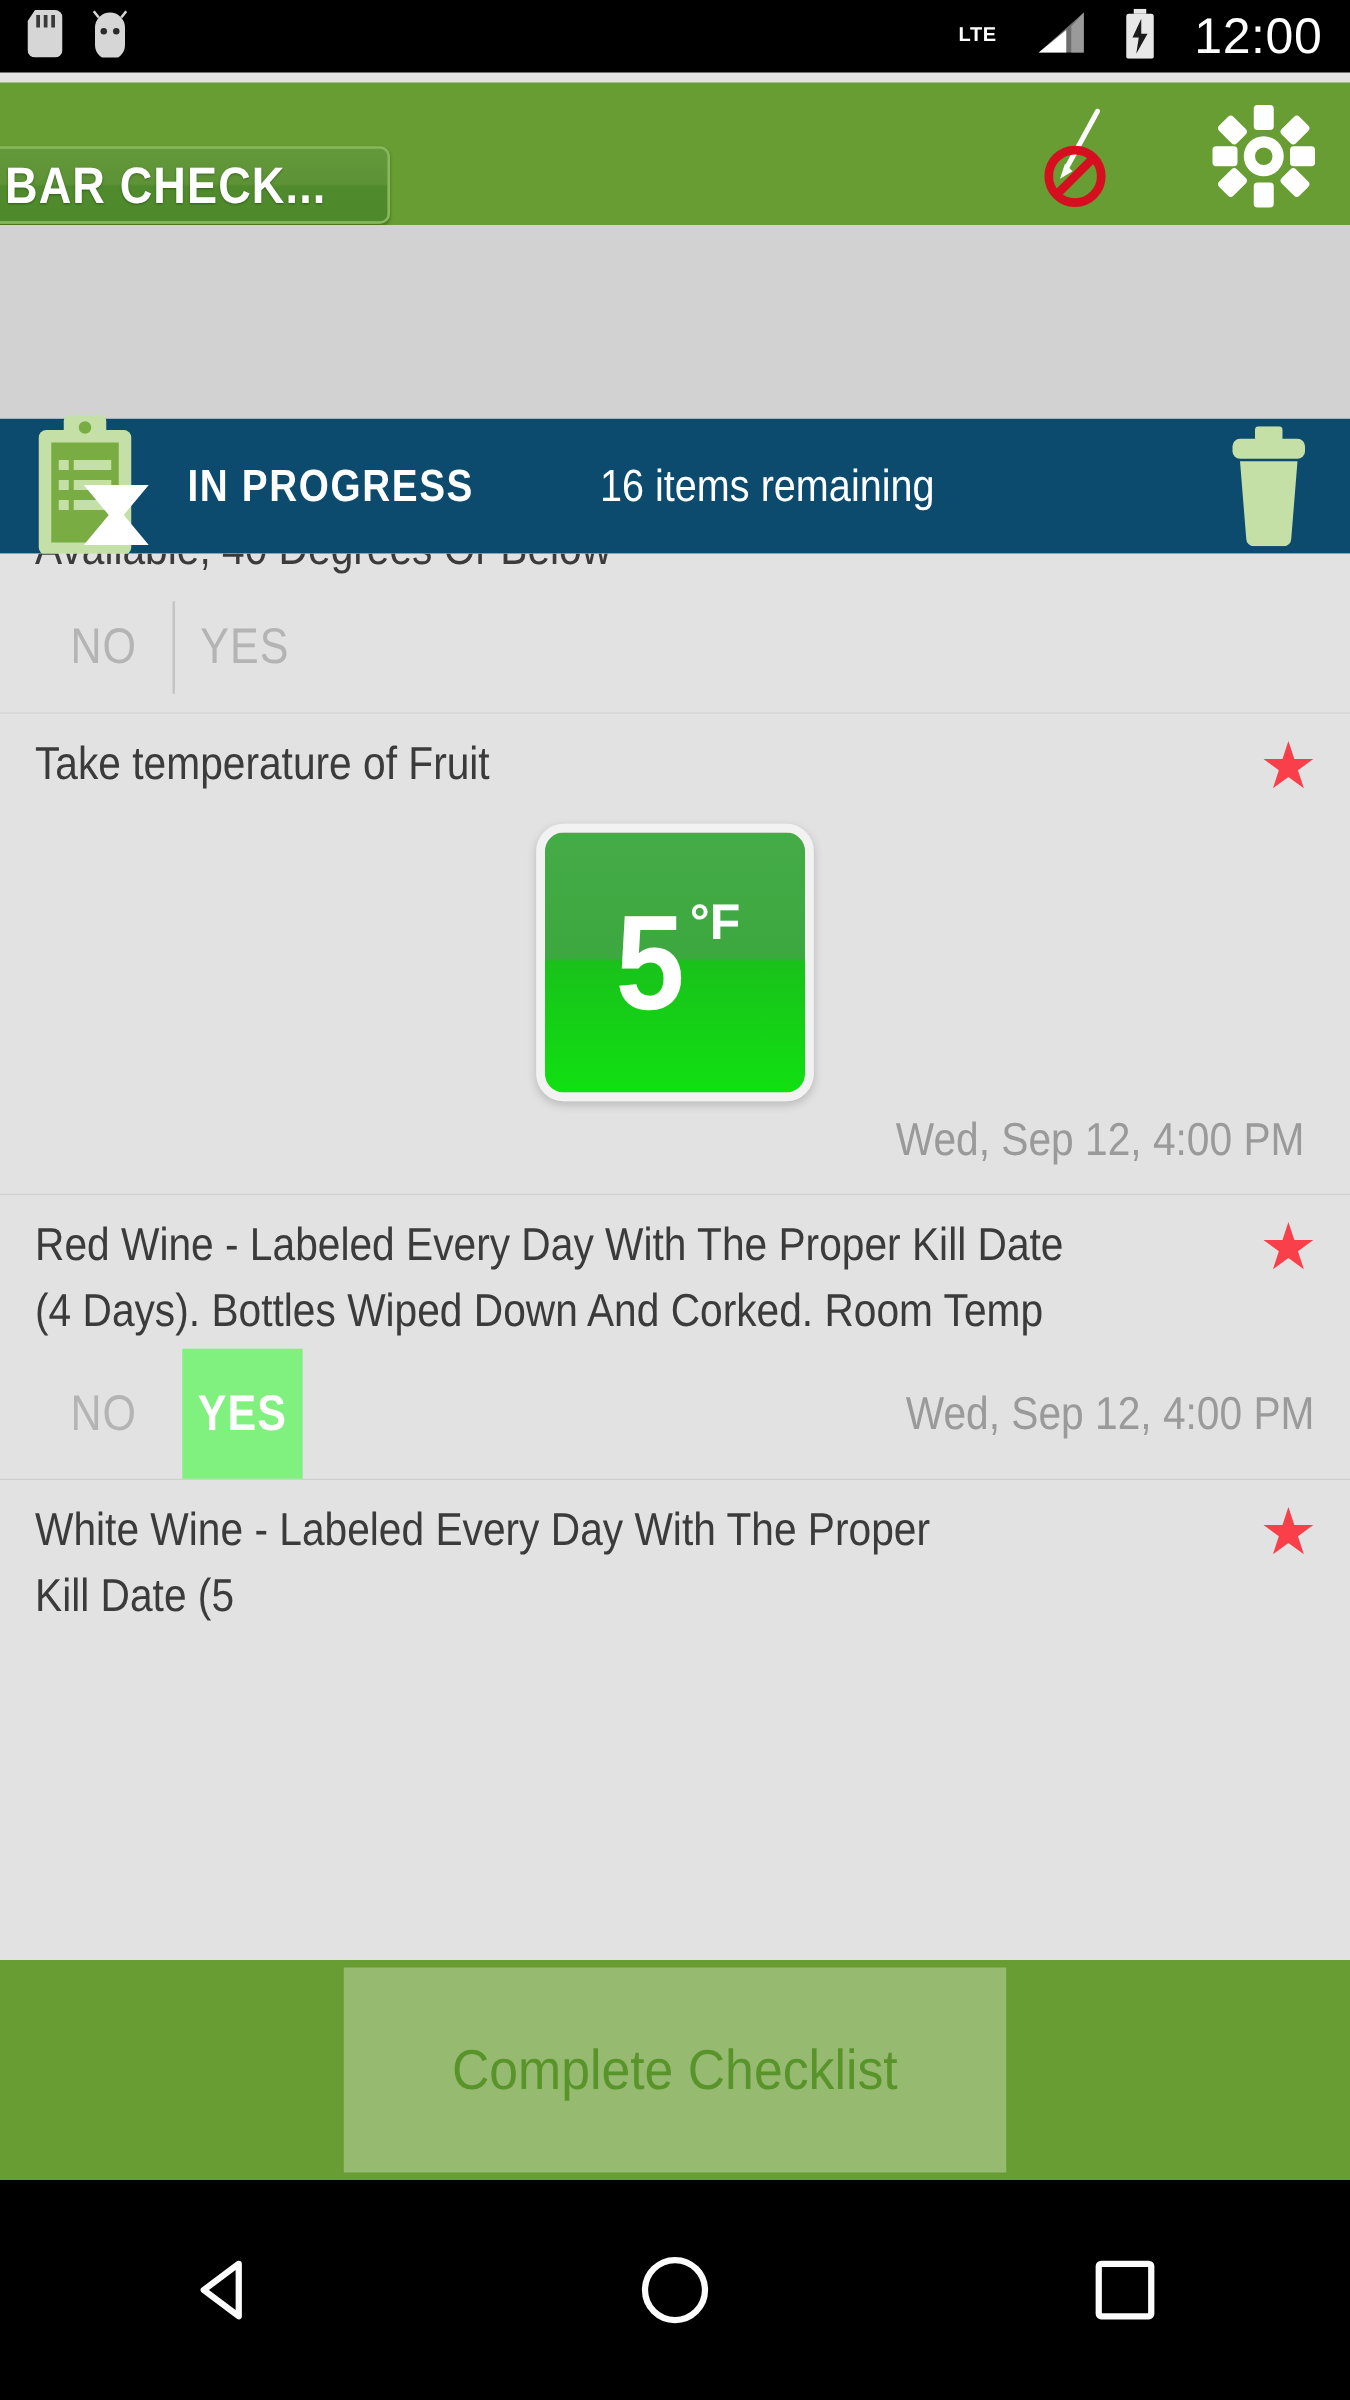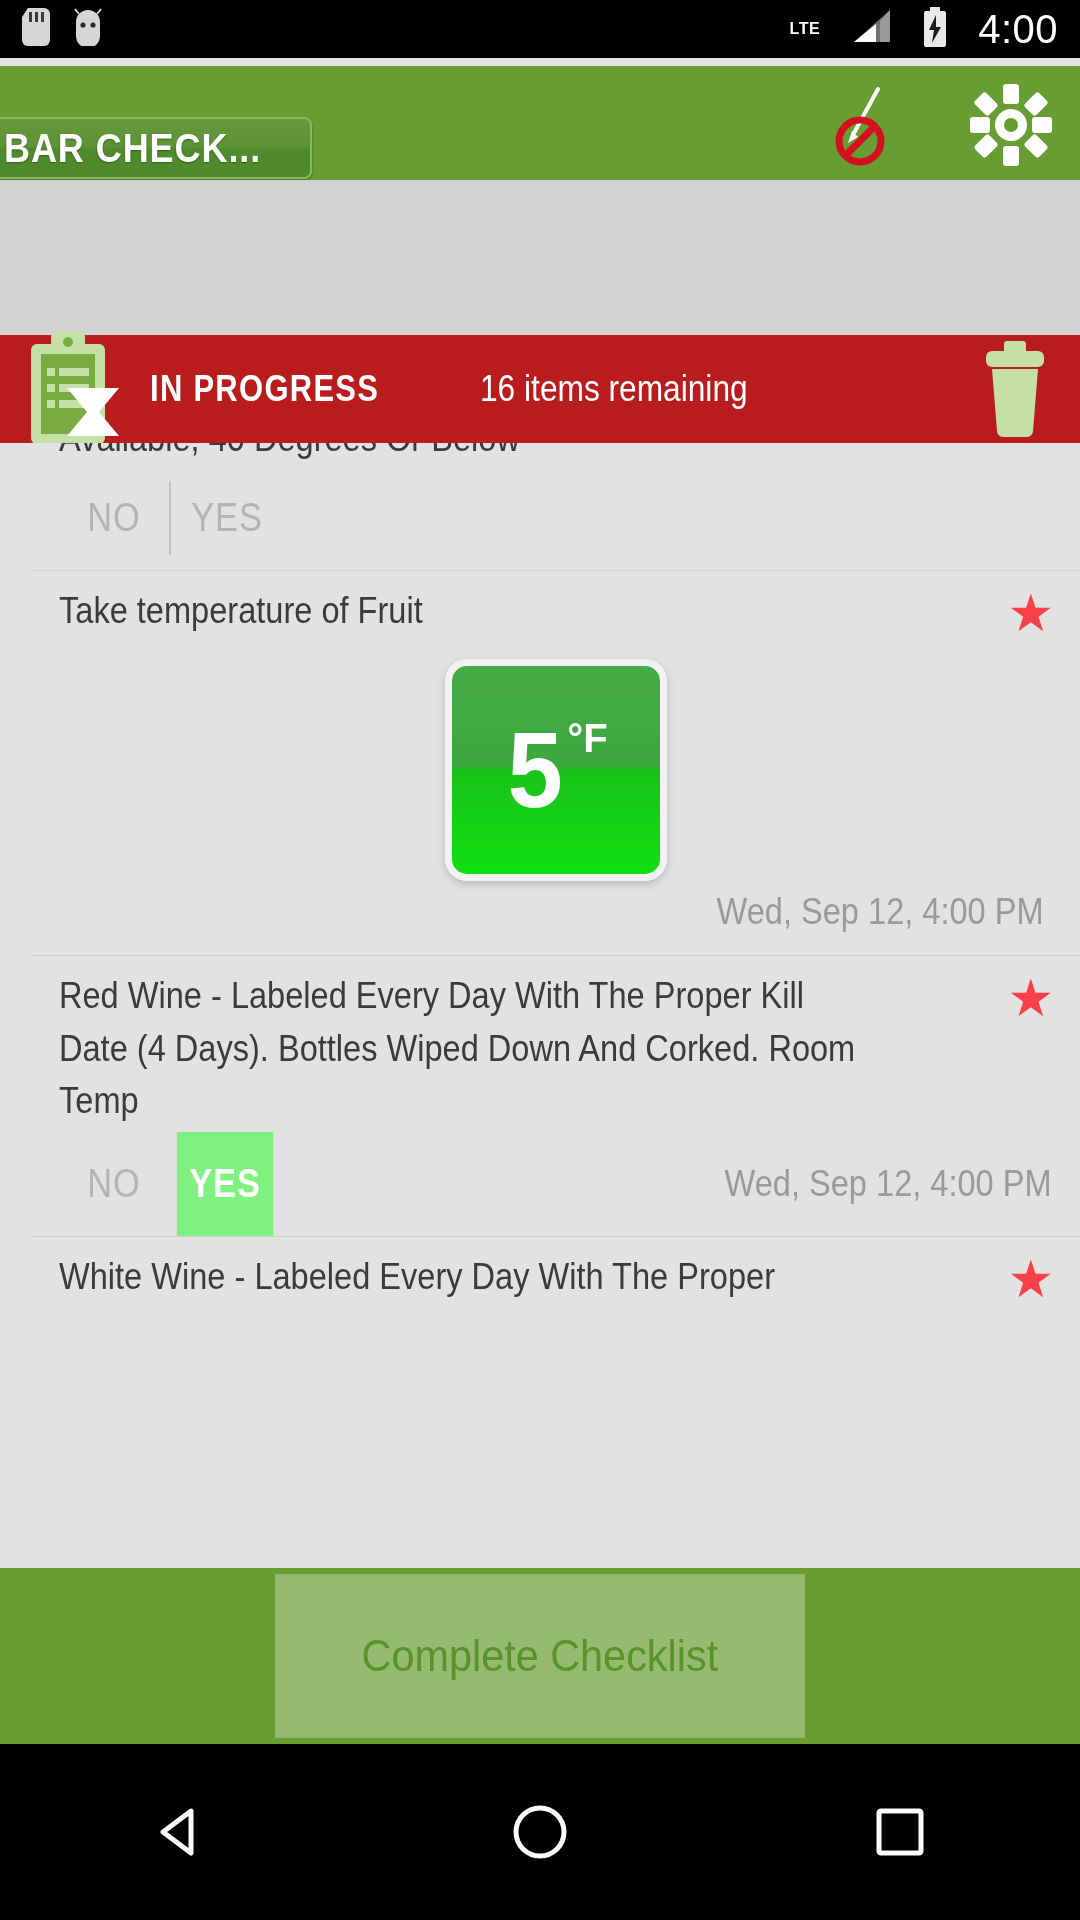--- a/index.html
+++ b/index.html
@@ -46,41 +46,41 @@
     text-shadow:0 1px 2px rgba(0,0,0,.35);
   }
   .appbar-actions { position:absolute; right:26px; top:0; height:122px; display:flex; align-items:center; gap:60px; }
 
   
   .gap-strip { position:absolute; top:180px; left:0; width:1080px; height:155px; background:#d2d2d2; }
 
   
   .progress-bar {
     position:absolute; top:335px; left:0; width:1080px; height:108px;
-    background:#b91c1c; display:flex; align-items:center;
+    background:#0c4a6e; display:flex; align-items:center;
   }
   .pb-icon { width:150px; display:flex; justify-content:center; align-items:center; }
   .pb-status {
     color:#fff; font-size:36px; font-weight:700; letter-spacing:1.5px;
     transform:scaleX(.86); transform-origin:left center;
     white-space:nowrap; width:330px;
   }
   .pb-remaining {
     color:#fff; font-size:36px; font-weight:400;
     transform:scaleX(.88); transform-origin:left center;
     white-space:nowrap; flex:1;
   }
   .pb-trash { width:130px; display:flex; justify-content:center; align-items:center; }
 
   
   .list {
     position:absolute; top:443px; left:0; width:1080px; height:857px;
     overflow:hidden; background:#e2e2e2;
   }
-  .row { position:relative; background:#e2e2e2; border-bottom:1px solid #cfcfcf; padding:0 28px;margin-left:31px; }
+  .row { position:relative; background:#e2e2e2; border-bottom:1px solid #cfcfcf; padding:0 28px; }
   .row-title {
     font-size:37px; color:#3b3b3b; line-height:1.42; font-weight:400;
     transform:scaleX(.88); transform-origin:left top;
     width:113%;
     padding-top:14px;
   }
   .star {
     position:absolute; right:26px; color:#f9404a; font-size:52px; line-height:1;
   }
   .yn { display:flex; align-items:center; height:104px; }
@@ -172,21 +172,21 @@
             <path d="M40 2 L40 34 L30 34 L30 13 Z" fill="#9a9a9a"></path>
           </svg>
       </span>
       <span>
         <svg width="26" height="40" viewBox="0 0 26 40">
             <rect x="8" y="0" width="10" height="4" fill="#e8e8e8"></rect>
             <rect x="2" y="4" width="22" height="36" rx="2" fill="#e8e8e8"></rect>
             <path d="M14 8 L7 23 L12 23 L10 36 L19 20 L14 20 Z" fill="#1b1b1b"></path>
           </svg>
       </span>
-      <span class="sb-clock">4:00</span>
+      <span class="sb-clock">12:00</span>
     </div>
   </div>
 
   <div class="appbar">
     <div class="title-chip">
       <span>BAR CHECK...</span>
     </div>
     <div class="appbar-actions">
       <span>
         <svg width="74" height="84" viewBox="0 0 74 84">

